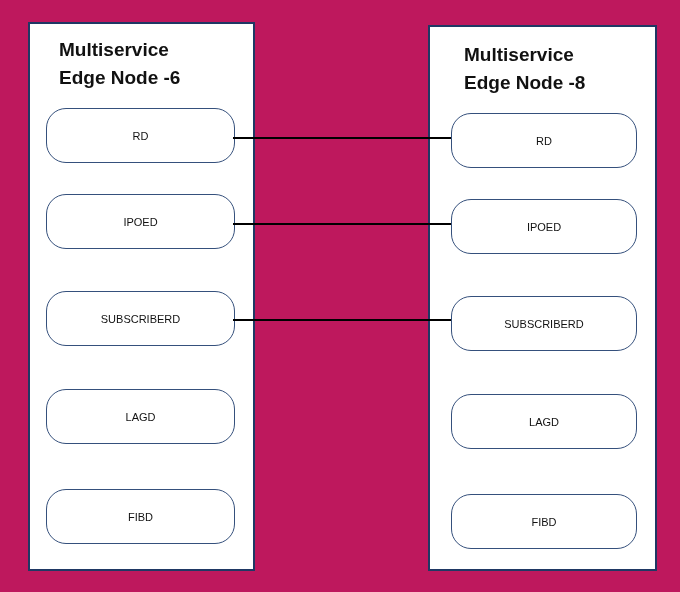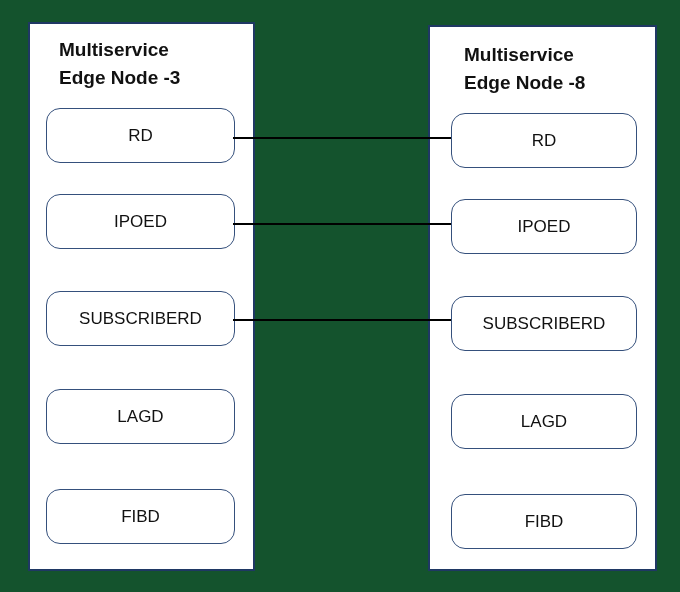--- a/index.html
+++ b/index.html
@@ -5,21 +5,21 @@
   html, body {
     margin: 0;
     padding: 0;
     background: #ffffff;
     font-family: "Liberation Sans", sans-serif;
   }
   .canvas {
     position: relative;
     width: 680px;
     height: 592px;
-    background: #14532d;
+    background: #be185d;
     overflow: hidden;
   }
   
   .edge-node {
     position: absolute;
     border: 2px solid #1f3864;
     background: #ffffff;
     box-sizing: border-box;
   }
   .edge-node.node-1 { left: 28px; top: 22px; width: 227px; height: 549px; }
@@ -34,27 +34,27 @@
     white-space: nowrap;
   }
   .node-1 .node-title { left: 29px; top: 12px; }
   .node-2 .node-title { left: 34px; top: 14px; }
 
   
   .module-box {
     position: absolute;
     box-sizing: border-box;
     border: 1.5px solid #35507c;
-    border-radius: 14px;
+    border-radius: 20px;
     background: #ffffff;
     height: 55px;
     display: flex;
     align-items: center;
     justify-content: center;
-    font-size: 17px;
+    font-size: 11px;
     color: #111111;
   }
   .node-1 .module-box { left: 16px; width: 189px; }
   .node-2 .module-box { left: 21px; width: 186px; }
 
   .node-1 .m-0 { top: 84px; }
   .node-1 .m-1 { top: 170px; }
   .node-1 .m-2 { top: 267px; }
   .node-1 .m-3 { top: 365px; }
   .node-1 .m-4 { top: 465px; }
@@ -78,21 +78,21 @@
   .connector.c-2 { top: 319px; }
 </style>
 </head>
 <body>
 
 <div class="canvas">
 
   <div class="edge-node node-1">
     <div class="node-title">
       <div>Multiservice</div>
-      <div>Edge Node -3</div>
+      <div>Edge Node -6</div>
     </div>
     <div class="module-box m-0">RD</div>
     <div class="module-box m-1">IPOED</div>
     <div class="module-box m-2">SUBSCRIBERD</div>
     <div class="module-box m-3">LAGD</div>
     <div class="module-box m-4">FIBD</div>
   </div>
 
   <div class="edge-node node-2">
     <div class="node-title">

